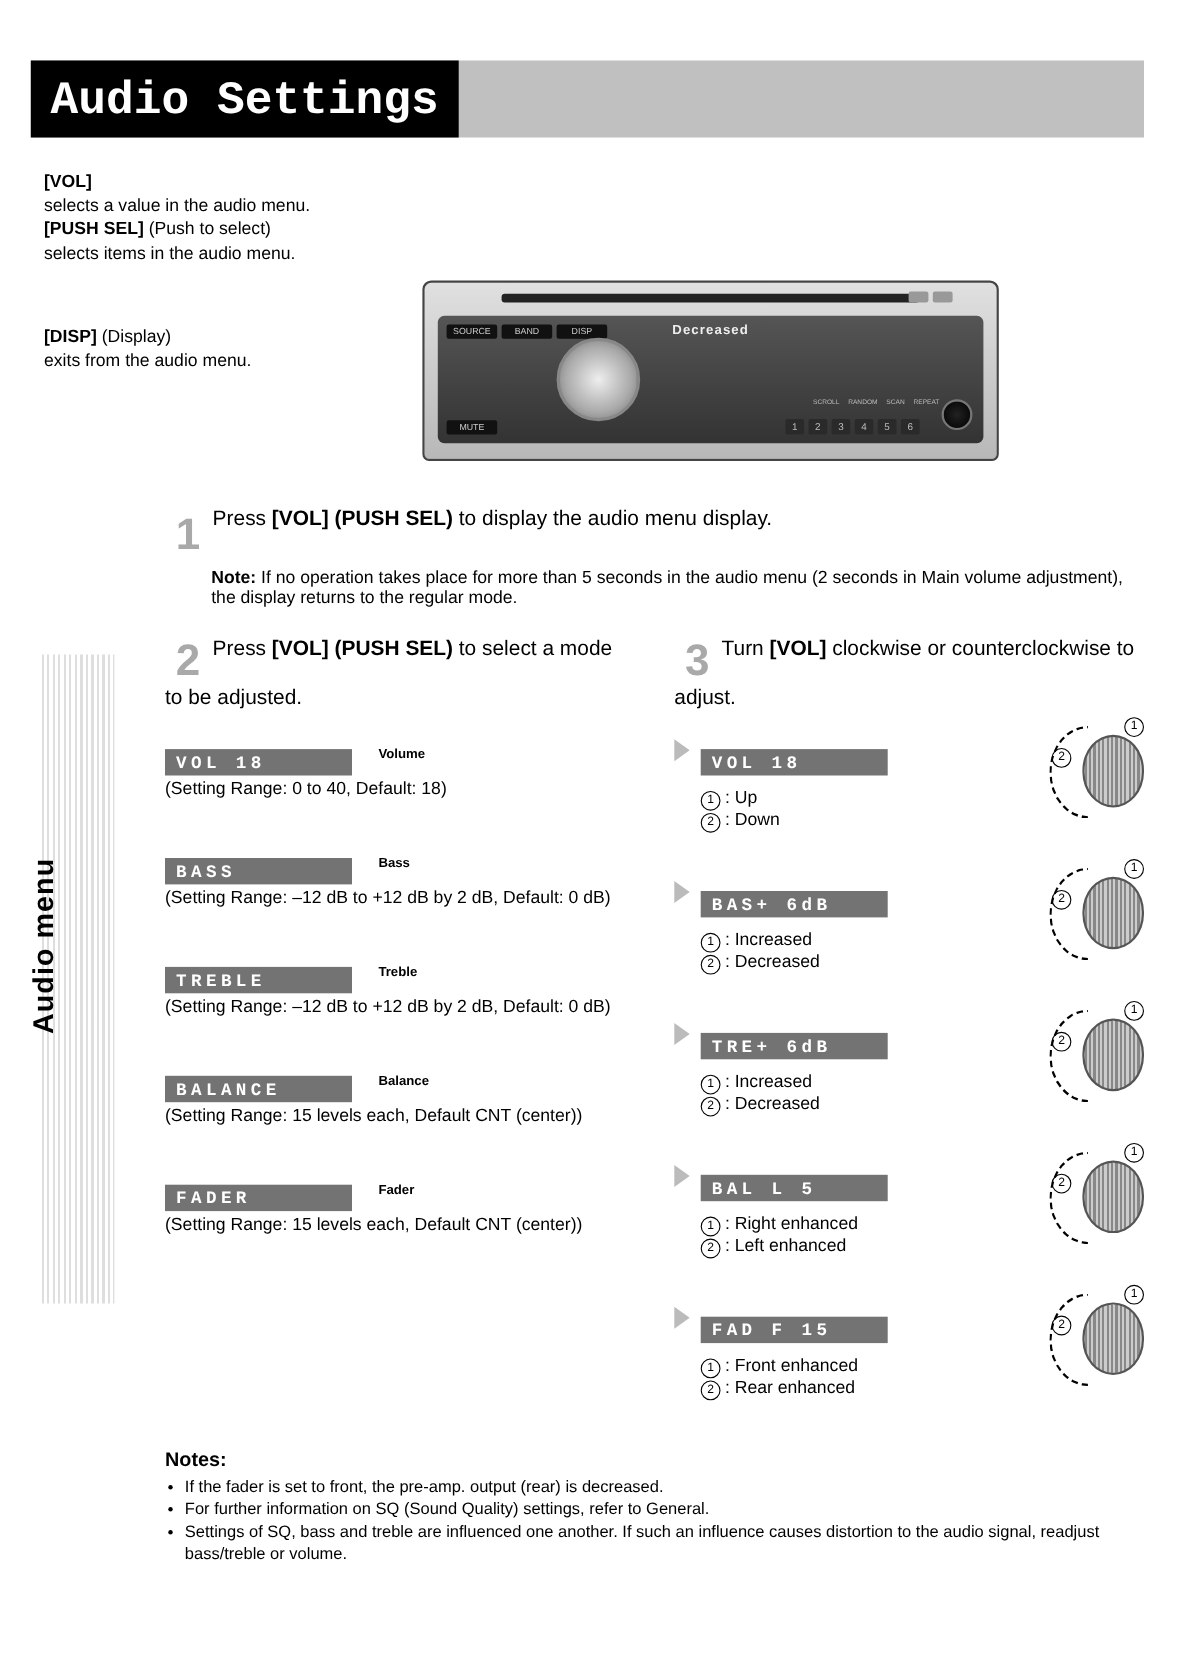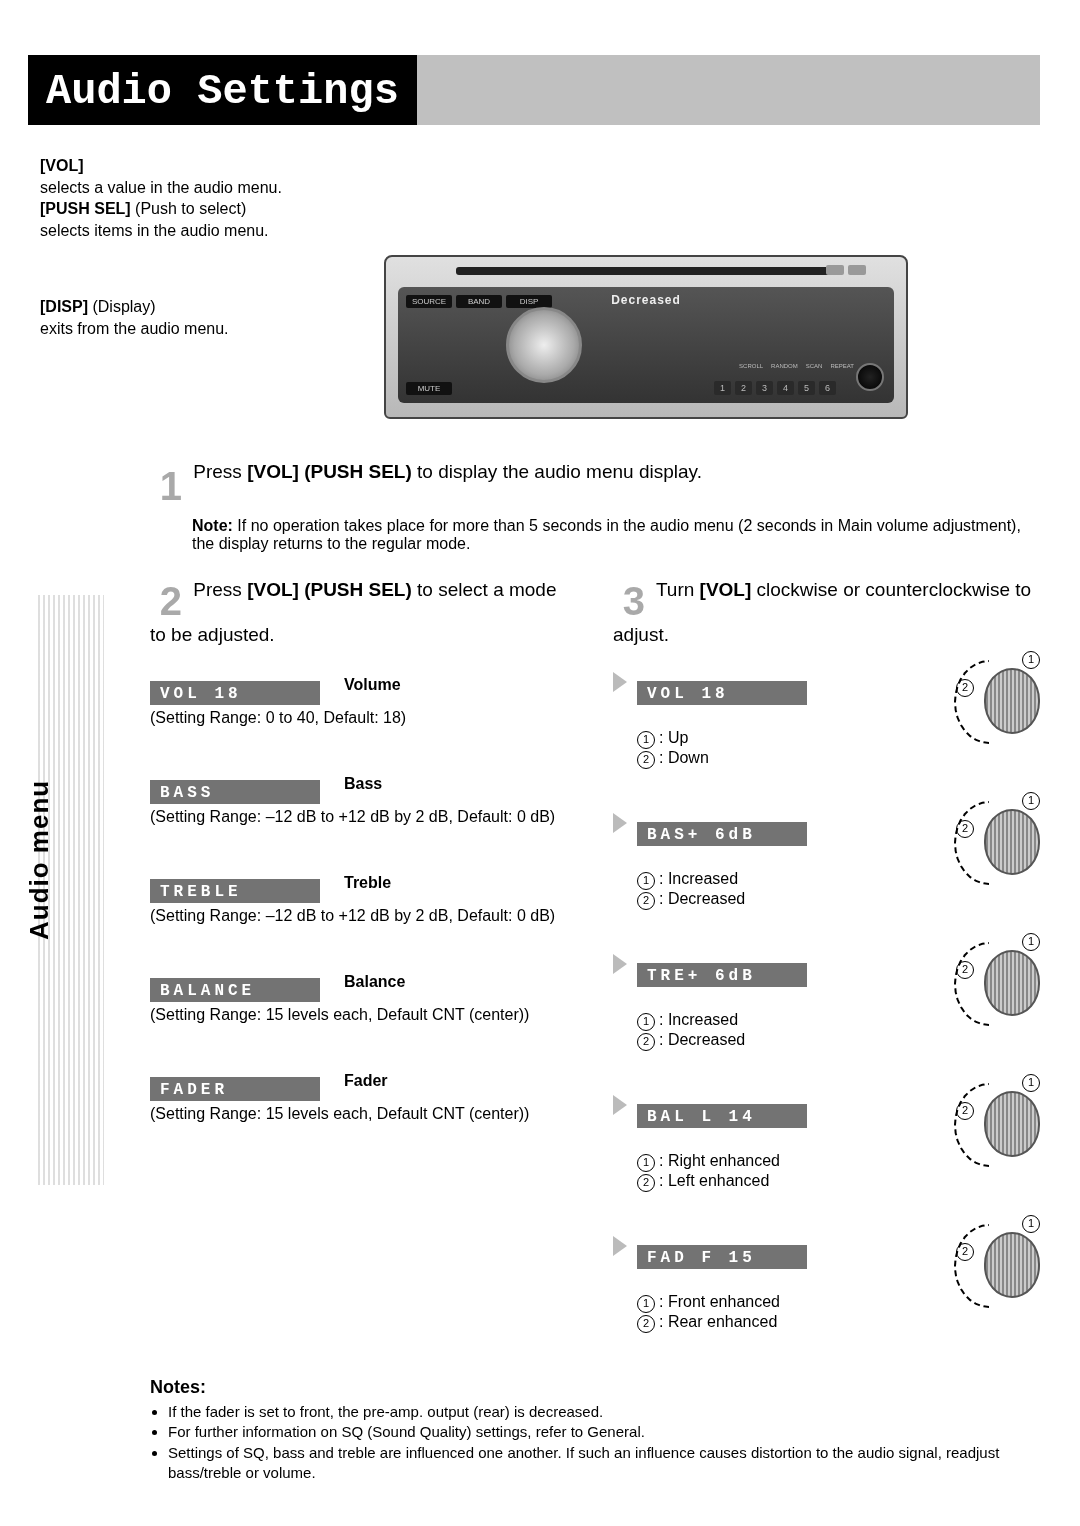--- a/index.html
+++ b/index.html
@@ -139,29 +139,29 @@
     font-size: 16px;
     color: #fff;
     background: #737373;
     padding: 4px 10px 2px 10px;
     display:inline-block;
     min-width: 150px;
     margin-top: 17px;
   }
   .setting-item { margin-bottom: 36px; }
   .setting-head { display:flex; align-items:center; gap:24px; margin-bottom:4px;}
-  .setting-title { font-weight:bold; font-size:16px; }
+  .setting-title { font-weight:bold; font-size:12px; }
   .setting-range { font-size:16px; }
 
   .right-item { margin-bottom: 36px; display:flex; gap:10px; align-items:flex-start;}
   .arrow-tri {
     width:0;height:0;border-top:10px solid transparent;border-bottom:10px solid transparent;border-left:14px solid #bbb;margin-top:8px;flex:0 0 auto;
   }
   .right-body{ flex:1; }
-  .right-body .desc { font-size:16px; margin-top:24px; }
+  .right-body .desc { font-size:16px; margin-top:12px; }
   .knob-dia { width:80px;height:72px;position:relative;flex:0 0 auto;margin-left:8px; }
   .knob-dia .wheel{
     position:absolute;right:0;top:4px;width:52px;height:62px;border-radius:28px/32px;
     background:repeating-linear-gradient(90deg,#888 0,#888 2px,#ccc 2px,#ccc 4px);
     border:2px solid #555;
   }
   .knob-dia .arc{
     position:absolute;left:-6px;top:-4px;width:66px;height:80px;border:2px dashed #000;border-radius:50%;
     clip-path: inset(0 50% 0 0);
   }
@@ -351,21 +351,21 @@
             <div class="arc"></div>
             <div class="wheel"></div>
             <span class="lbl1"><span class="circ">1</span></span>
             <span class="lbl2"><span class="circ">2</span></span>
           </div>
       </div>
 
       <div class="right-item">
         <div class="arrow-tri"></div>
         <div class="right-body">
-          <span class="lcd">BAL L 14</span>
+          <span class="lcd">BAL L 5</span>
           <div class="desc">
             <span class="circ">1</span>: <span>Right enhanced</span><br>
             <span class="circ">2</span>: <span>Left enhanced</span>
           </div>
         </div>
         <div class="knob-dia">
             <div class="arc"></div>
             <div class="wheel"></div>
             <span class="lbl1"><span class="circ">1</span></span>
             <span class="lbl2"><span class="circ">2</span></span>

